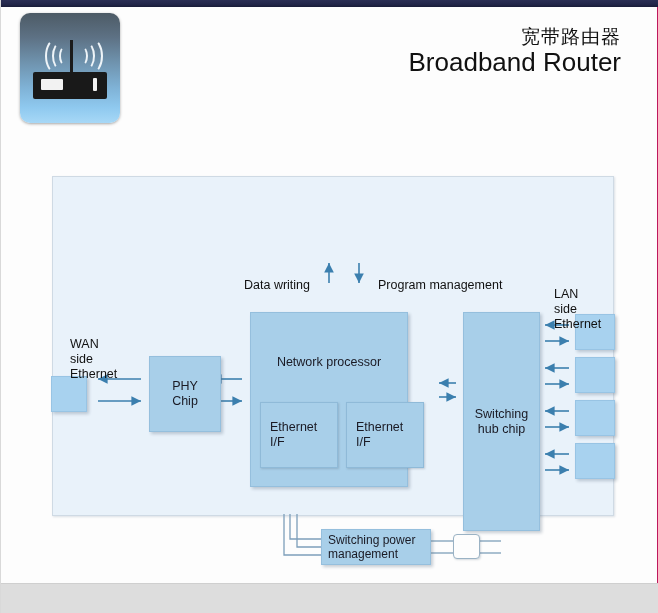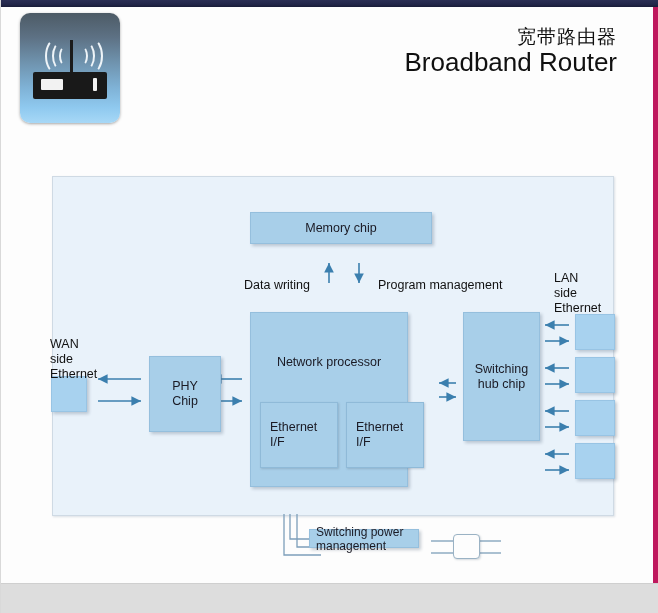--- a/index.html
+++ b/index.html
@@ -8,21 +8,21 @@
     background:#ffffff;
     font-family:"Liberation Sans","DejaVu Sans",sans-serif;
     overflow:hidden;
     position:relative;
   }
   #page{
     position:absolute;left:0;top:0;width:658px;height:613px;
     background:#fdfdfd;
     box-sizing:border-box;
     border-left:1px solid #d9d9d9;
-    border-right:5px solid #be185d;
+    border-right:1px solid #be185d;
   }
   
   .topbar{
     position:absolute;left:0;top:0;width:658px;height:7px;
     background:linear-gradient(180deg,#2b2f55 0%,#23274a 60%,#191c38 100%);
   }
   
   .bottombar{
     position:absolute;left:0;top:583px;width:658px;height:30px;
     background:#dddddd;
@@ -108,42 +108,42 @@
     position:absolute;background:#a8cfe9;border:1px solid #8fbad8;
     box-shadow:1px 1px 2px rgba(90,110,130,.3);
     font-size:12.5px;color:#1a1a24;box-sizing:border-box;
   }
   .subchip .lbl{position:absolute;left:9px;top:50%;transform:translateY(-50%);line-height:15px;text-align:left;}
   #eth-if-1{left:259px;top:402px;width:78px;height:66px;}
   #eth-if-2{left:345px;top:402px;width:78px;height:66px;}
   
   #phy-chip{left:148px;top:356px;width:72px;height:76px;padding-left:44px;}
   
-  #switching-hub{left:462px;top:312px;width:77px;height:129px;}
-  
-  #power-mgmt{left:308px;top:529px;width:110px;height:19px;}
+  #switching-hub{left:462px;top:312px;width:77px;height:219px;}
+  
+  #power-mgmt{left:320px;top:529px;width:110px;height:36px;}
   #power-mgmt .lbl{left:6px;right:4px;text-align:left;font-size:12px;line-height:14px;}
   
   .connector{
     position:absolute;left:452px;top:534px;width:27px;height:25px;
     background:#fdfdfd;border:1px solid #9ab2c4;border-radius:4px;
     box-shadow:1px 1px 2px rgba(90,110,130,.25);box-sizing:border-box;
   }
 
   
   #wan-port{left:50px;top:376px;width:36px;height:36px;}
   #lan-port-1{left:574px;top:314px;width:40px;height:36px;}
   #lan-port-2{left:574px;top:357px;width:40px;height:36px;}
   #lan-port-3{left:574px;top:400px;width:40px;height:36px;}
   #lan-port-4{left:574px;top:443px;width:40px;height:36px;}
 
   
   .lbl-text{position:absolute;font-size:12.5px;color:#111;line-height:15px;margin-top:15px;}
-  #wan-label{left:49px;top:322px;}
-  #lan-label{left:553px;top:256px;}
+  #wan-label{left:69px;top:322px;}
+  #lan-label{left:553px;top:272px;}
   #data-writing-label{left:243px;top:263px;}
   #program-exec-label{left:377px;top:263px;}
 
   svg.overlay{position:absolute;left:0;top:0;width:658px;height:613px;pointer-events:none;}
 </style>
 </head>
 <body>
 
 <div id="page">
 
@@ -209,23 +209,20 @@
         <path d="M289 514 L289 539 L320 539"></path>
         <path d="M296 514 L296 547 L320 547"></path>
         <path d="M283 514 L283 555 L320 555"></path>
         <line x1="430" y1="541" x2="452" y2="541"></line>
         <line x1="430" y1="553" x2="452" y2="553"></line>
         <line x1="479" y1="541" x2="500" y2="541"></line>
         <line x1="479" y1="553" x2="500" y2="553"></line>
       </g>
     </svg>
 
-    <div class="chip" id="memory-chip">
-      <span class="lbl">Memory chip</span>
-    </div>
 
     <div class="chip" id="network-processor">
       <span class="lbl">Network processor</span>
     </div>
 
     <div class="subchip" id="eth-if-1">
       <span class="lbl nl">Ethernet<br>I/F</span>
     </div>
     <div class="subchip" id="eth-if-2">
       <span class="lbl nl">Ethernet<br>I/F</span>

